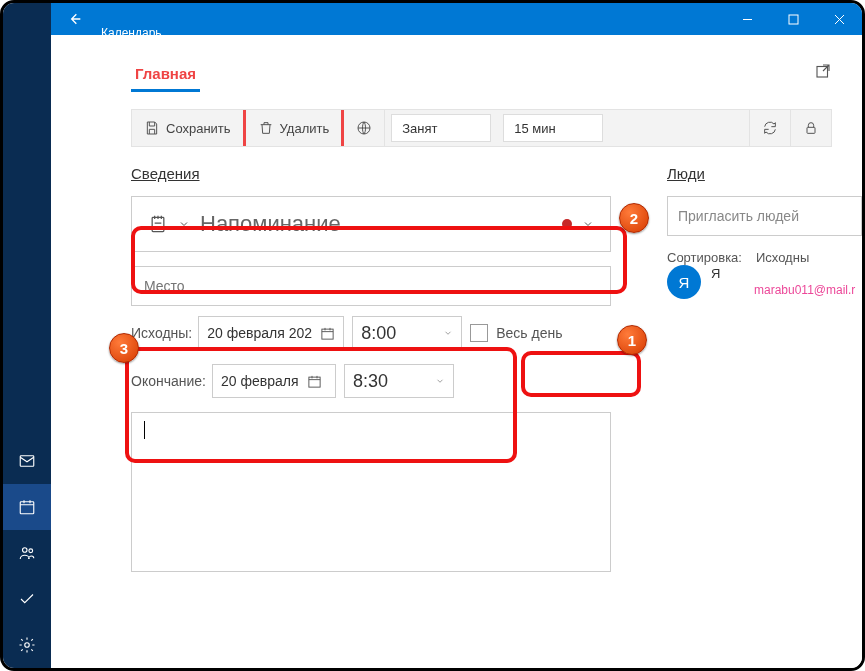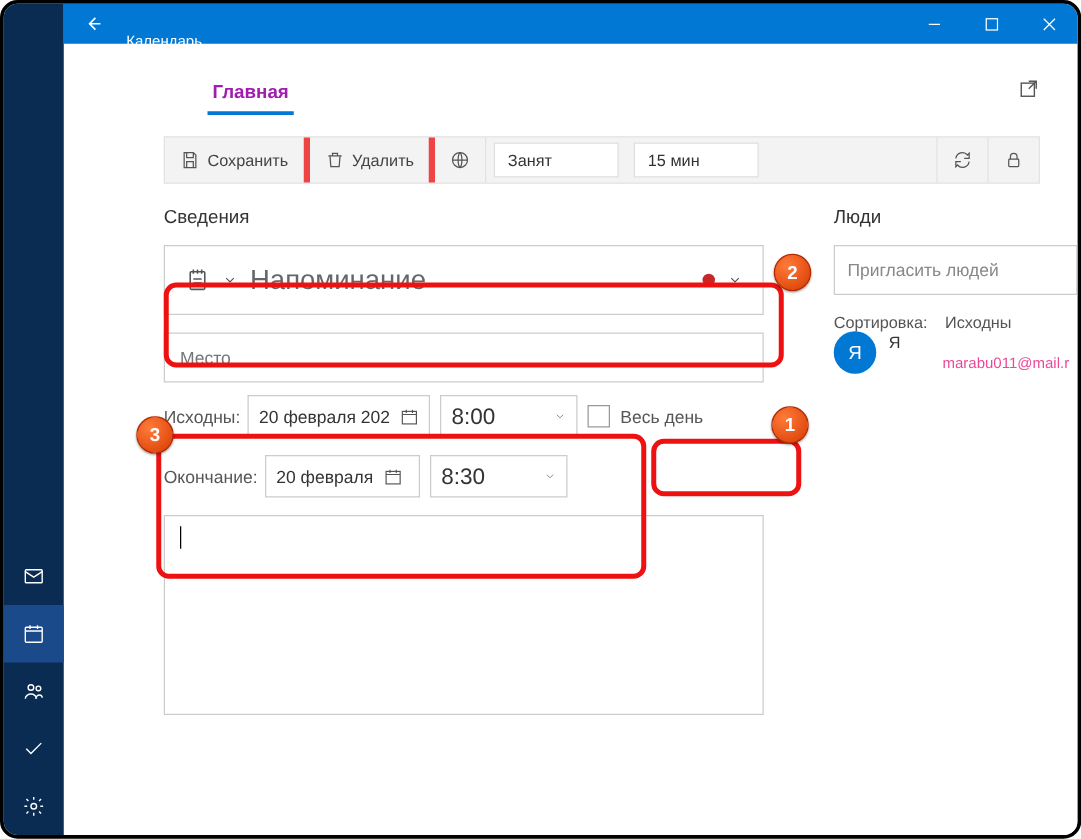--- a/index.html
+++ b/index.html
@@ -17,36 +17,36 @@
 .title-text { color: #fff; font-size: 12px; padding-left: 2px; margin-top: 28px; }
 .win-controls { margin-left: auto; display: flex; }
 .win-btn { width: 46px; height: 32px; display: flex; align-items: center; justify-content: center; cursor: pointer; }
 .win-btn svg { width: 11px; height: 11px; stroke: #fff; fill: none; stroke-width: 1; }
 
 .content { position: absolute; left: 48px; top: 32px; right: 0; bottom: 0; background: #fff; overflow: hidden; }
 .inner { padding-left: 80px; padding-top: 18px; padding-right: 0; position: relative; height: 100%; }
 
 .tabbar { display: flex; align-items: center; height: 40px; }
 .tab { font-size: 15px; padding: 8px 4px; color: #333; position: relative; }
-.tab.active { color: #a21caf; font-weight: 600; margin-left: 35px; }
+.tab.active { color: #ef4444; font-weight: 600; }
 .tab.active::after { content:""; position:absolute; left:0; right:0; bottom:-2px; height:3px; background:#0078d4; }
 .spacer-flex { flex: 1; }
 .popout { margin-right: 30px; cursor: pointer; }
 .popout svg { width: 18px; height: 18px; stroke: #555; fill: none; stroke-width: 1.5; }
 
 .toolbar { margin-top: 16px; height: 38px; background: #f3f3f3; display: flex; align-items: center; border: 1px solid #e3e3e3; width: calc(100% - 30px); }
-.tb-btn { height: 100%; display: flex; align-items: center; padding: 0 12px; gap: 6px; cursor: pointer; font-size: 13px; color: #444; border-right: 5px solid #ef4444; }
+.tb-btn { height: 100%; display: flex; align-items: center; padding: 0 12px; gap: 6px; cursor: pointer; font-size: 13px; color: #444; border-right: 3px solid #ef4444; }
 .tb-btn svg { width: 16px; height: 16px; stroke: #555; fill: none; stroke-width: 1.5; }
 .tb-combo { height: 28px; background: #fff; border: 1px solid #ddd; margin: 0 6px; display: flex; align-items: center; padding: 0 10px; font-size: 13px; color: #333; min-width: 100px; }
 
 .columns { display: flex; margin-top: 18px; gap: 24px; height: calc(100% - 130px); }
 .col-main { flex: 1; position: relative; }
 .col-side { width: 195px; padding-right: 0; }
 
-.section-label { font-size: 15px; color: #333; margin-bottom: 14px; }
+.section-label { font-size: 15px; color: #333; margin-bottom: 14px; text-decoration: underline; }
 
 .title-row { border: 1px solid #ccc; height: 56px; display: flex; align-items: center; padding: 0 16px; gap: 10px; position: relative; }
 .title-row svg.noteic { width: 20px; height: 20px; stroke: #555; fill: none; stroke-width: 1.5; }
 .title-row .chev { width: 12px; height: 12px; }
 .title-input { font-size: 22px; color: #666; flex: 1; border: none; outline: none; background: transparent; }
 .color-dot { width: 10px; height: 10px; border-radius: 50%; background: #c62828; }
 
 .location-row { border: 1px solid #ccc; height: 40px; margin-top: 14px; display: flex; align-items: center; padding: 0 12px; }
 .location-row input { border: none; outline: none; font-size: 14px; color: #14532d; width: 100%; background: transparent; }
 

